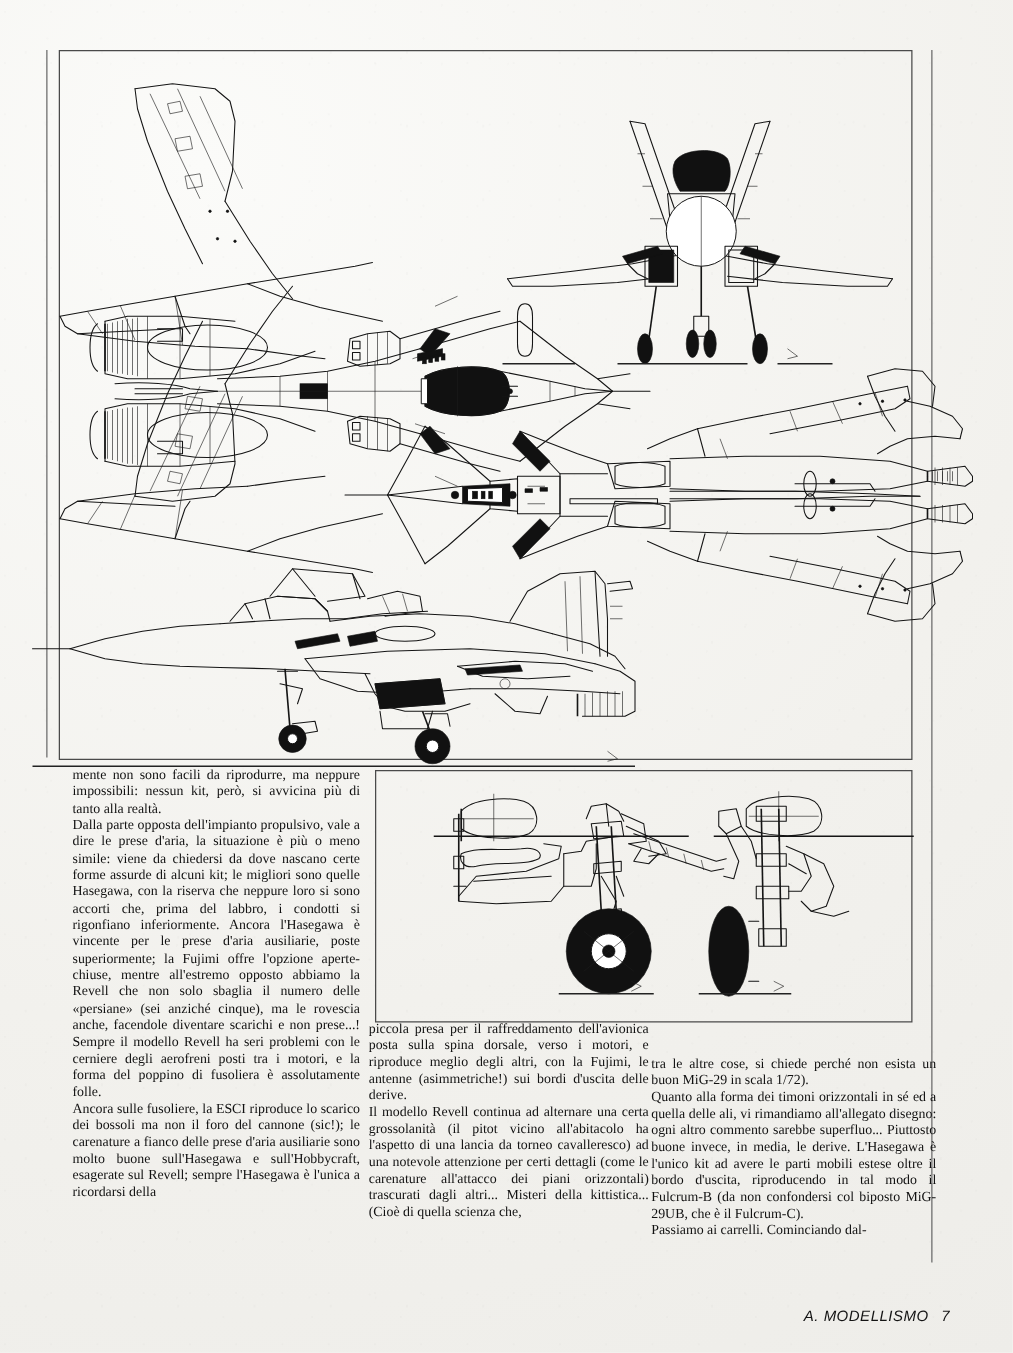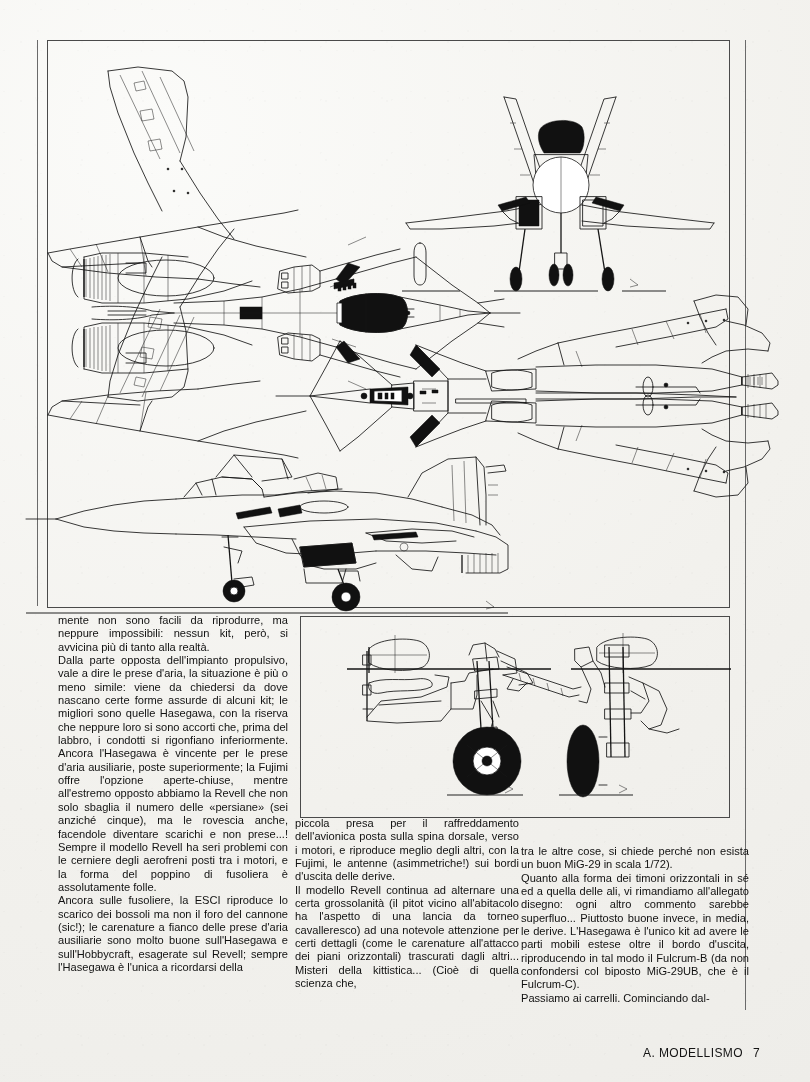--- a/index.html
+++ b/index.html
@@ -47,38 +47,38 @@
   .ln{fill:none;stroke:#151515;stroke-width:.85;stroke-linejoin:round;stroke-linecap:round;}
   .ln-t{fill:none;stroke:#1b1b1b;stroke-width:.5;}
   .ln-h{fill:none;stroke:#151515;stroke-width:1.3;}
   .fil{fill:#111;stroke:#111;stroke-width:.5;}
   .wht{fill:#fff;stroke:#151515;stroke-width:.8;}
   .gnd{fill:none;stroke:#222;stroke-width:1.1;}
 
   
   .col{
     position:absolute;
-    font-family:Liberation Sans, sans-serif;
+    font-family:Liberation Serif, serif;
     font-size:11.1px;
     line-height:13.35px;
     text-align:justify;
     text-justify:inter-word;
     color:#111;
     -webkit-hyphens:none;hyphens:none;
     white-space:pre-line;
   }
   #col-1{left:58px;top:614px;width:230px;}
   #col-2{left:295px;top:817px;width:224px;}
   #col-3{left:521px;top:845px;width:228px;}
 
   #footer{
     position:absolute;left:560px;top:1046px;width:200px;
     text-align:right;
     font-family:"Liberation Sans",sans-serif;
-    font-size:12px;letter-spacing:.4px;color:#141414;
+    font-size:12px;letter-spacing:.4px;color:#141414;font-style:italic;
   }
   #footer .pg{margin-left:10px;font-weight:400;}
 </style>
 </head>
 <body>
 
 <div class="page"></div>
 <div class="grain"></div>
 
 <div id="drawing-rule-left"></div>

